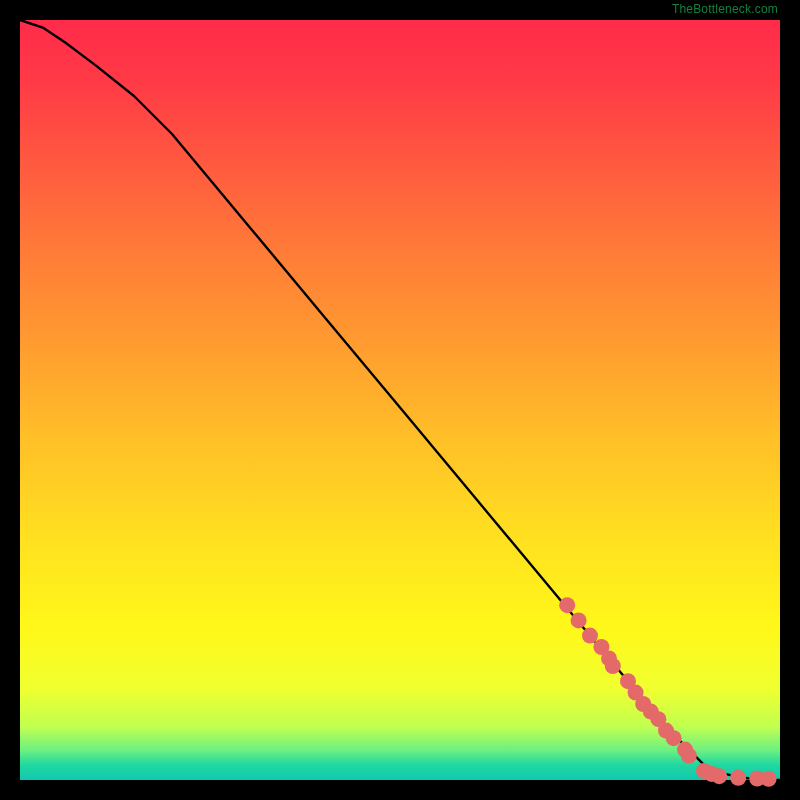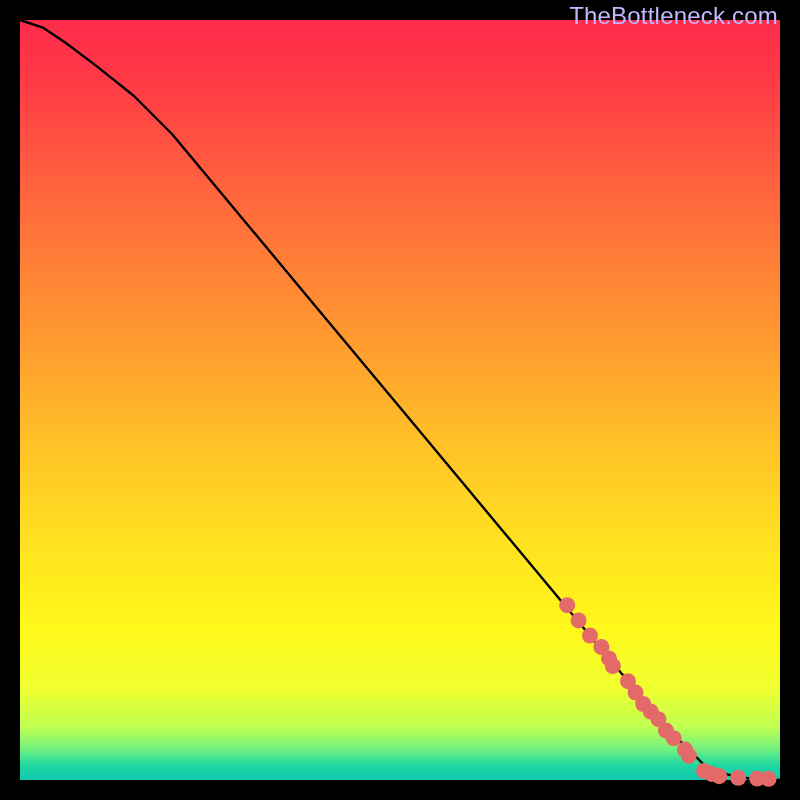--- a/index.html
+++ b/index.html
@@ -34,22 +34,22 @@
       #c0ff50 93%,
       #70f080 96%,
       #20d8a0 98%,
       #10c8b0 100%
     );
   }
   .watermark {
     position: absolute;
     top: 2px;
     right: 22px;
-    color: #c4b5fd;
-    font-size: 24px;
+    color: #15803d;
+    font-size: 12px;
     font-weight: 500;
     letter-spacing: 0.2px;
   }
   svg.overlay {
     position: absolute;
     left: 20px;
     top: 20px;
     width: 760px;
     height: 760px;
     overflow: visible;

